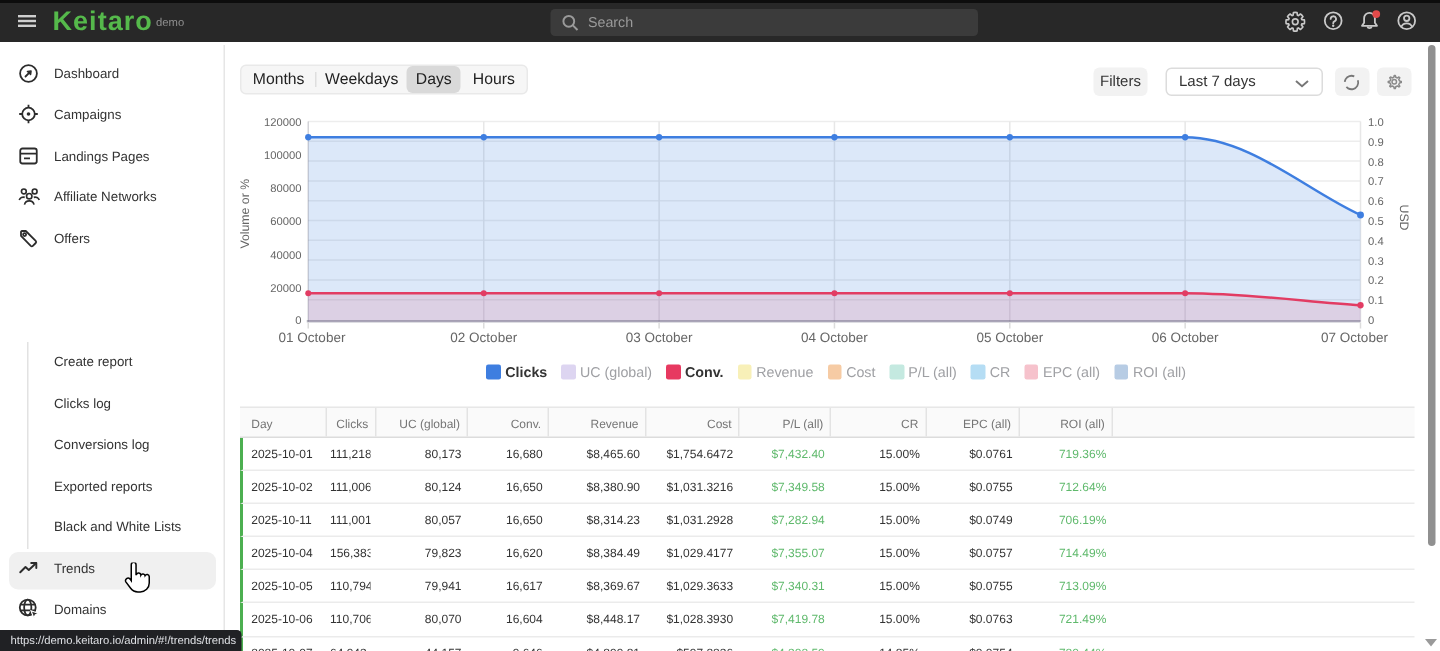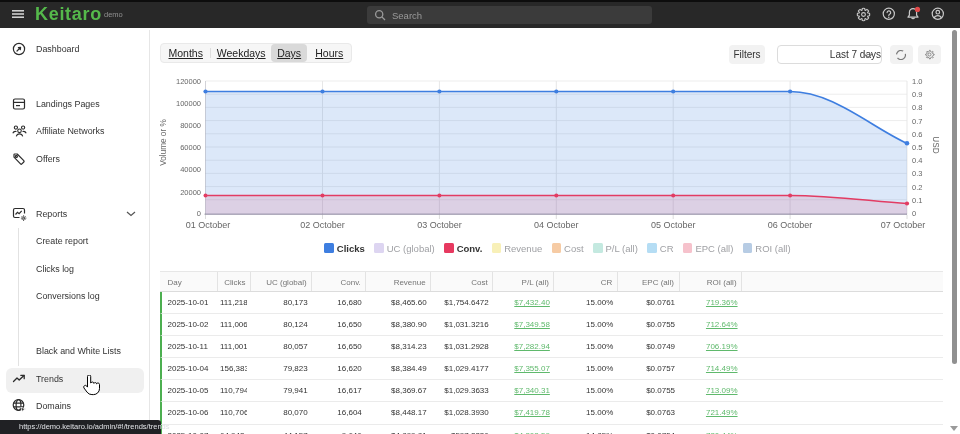--- a/index.html
+++ b/index.html
@@ -23,34 +23,34 @@
   background:#fff; border-right:1px solid #e6e6e6; }
 .mi { position:absolute; left:0; width:150px; height:27px; }
 .mi .txt { position:absolute; left:36px; top:50%; transform:translateY(-50%);
   font-size:8.9px; color:#333; white-space:nowrap; }
 .mi svg { position:absolute; left:12px; top:50%; transform:translateY(-50%); }
 #subline { position:absolute; left:18px; top:198px; width:1px; height:138px; background:#e2e2e2; }
 #trhl { position:absolute; left:6px; top:338px; width:138px; height:25px;
   background:#f0f0f0; border-radius:6px; }
 #status { position:absolute; left:0; top:420px; width:161px; height:14px;
   background:#202124; color:#dfe1e5; font-size:7.5px; line-height:14px;
-  padding-left:19px; border-top-right-radius:3px; white-space:nowrap; z-index:30; }
+  padding-left:7px; border-top-right-radius:3px; white-space:nowrap; z-index:30; }
 
 
 #tabs { position:absolute; left:160px; top:43px; width:192px; height:20px;
   background:#f6f6f6; border:1px solid #e9e9e9; border-radius:4px;
   display:flex; overflow:hidden; }
-#tabs .tab { font-size:10.5px; color:#222; line-height:18px; text-align:center;text-decoration:underline; }
+#tabs .tab { font-size:10.5px; color:#222; line-height:18px; text-align:center; }
 #tabs .sep { width:1px; background:#dedede; margin:4px 0; }
 #tabs .sel { background:#d9d9d9; border-radius:4px; }
 .btn { position:absolute; background:#f2f2f2; border-radius:4px; font-size:10px;
   color:#333; text-align:center; }
 #dd { position:absolute; left:777px; top:45px; width:105px; height:19px;
   background:#fff; border:1px solid #dcdcdc; border-radius:4px;
-  font-size:10px; color:#333; line-height:17px; padding-left:25px;text-align:right; }
+  font-size:10px; color:#333; line-height:17px; padding-left:8px; }
 
 
 #legend { position:absolute; left:164px; top:242px; width:787px; height:12px;
   display:flex; justify-content:center; align-items:center; }
 #legend .it { display:flex; align-items:center; margin:0 4.7px; }
 #legend .sw { width:9.5px; height:9.5px; border-radius:1.5px; margin-right:3px; }
 #legend .lb { font-size:9.5px; color:#9fa0a4; white-space:nowrap; }
 #legend .on { color:#333; font-weight:bold; }
 
 
@@ -70,21 +70,21 @@
 .c1in { width:26.5px; overflow:hidden; white-space:nowrap; }
 .c2 { width:61.4px; }
 .c3 { width:54.1px; }
 .c4 { width:64.9px; }
 .c5 { width:62.1px; }
 .c6 { width:61.1px; }
 .c7 { width:63.4px; }
 .c8 { width:61.8px; }
 .c9 { width:62.5px; }
 .fill { flex:1; border-right:none; }
-.grn { color:#5fb96c;text-decoration:underline; }
+.grn { color:#5fb96c; }
 
 
 #sbthumb { position:absolute; left:952px; top:30px; width:5px; height:334px;
   background:#909090; border-radius:3px; }
 </style>
 </head>
 <body>
 <div id="app">
 
   <div id="topbar">
@@ -125,20 +125,28 @@
   </div>
 
   <div id="sidebar">
     <div class="mi" style="top:5px">
       <svg width="14" height="14" fill="none" stroke="#2c2c2c" stroke-width="1.2">
         <circle cx="7" cy="7" r="5.6"></circle>
         <path d="M5,9 L8.6,5.4 M8.6,5.4 l-2.2,0.3 M8.6,5.4 l-0.3,2.2" stroke-linecap="round"></path>
       </svg>
       <span class="txt">Dashboard</span>
     </div>
+    <div class="mi" style="top:32.5px">
+      <svg width="14" height="14" fill="none" stroke="#2c2c2c" stroke-width="1.2">
+        <circle cx="7" cy="7" r="4.2"></circle>
+        <circle cx="7" cy="7" r="1.2" fill="#2c2c2c" stroke="none"></circle>
+        <path d="M7,0.8 v2.2 M7,11 v2.2 M0.8,7 h2.2 M11,7 h2.2"></path>
+      </svg>
+      <span class="txt">Campaigns</span>
+    </div>
     <div class="mi" style="top:60px">
       <svg width="14" height="14" fill="none" stroke="#2c2c2c" stroke-width="1.2">
         <rect x="1.5" y="2" width="11" height="10" rx="1.5"></rect>
         <line x1="1.5" y1="5.4" x2="12.5" y2="5.4"></line>
         <line x1="4" y1="8.6" x2="8" y2="8.6"></line>
       </svg>
       <span class="txt">Landings Pages</span>
     </div>
     <div class="mi" style="top:115px">
       <svg width="14" height="14" fill="none" stroke="#2c2c2c" stroke-width="1.2">
@@ -149,42 +157,31 @@
     </div>
     <div class="mi" style="top:87.5px">
       <svg width="15" height="14" fill="none" stroke="#2c2c2c" stroke-width="1.1">
         <circle cx="3.9" cy="3.6" r="1.6"></circle>
         <circle cx="11.1" cy="3.6" r="1.6"></circle>
         <circle cx="7.5" cy="6.8" r="1.8"></circle>
         <path d="M0.8,9.3 a3,3 0 0 1 3.7,-1.7 M14.2,9.3 a3,3 0 0 0 -3.7,-1.7 M4.3,12.4 a3.3,3.3 0 0 1 6.4,0"></path>
       </svg>
       <span class="txt">Affiliate Networks</span>
     </div>
-    <div class="mi" style="top:170px">
-      <svg width="16" height="15" fill="none" stroke="#2c2c2c" stroke-width="1.2">
-        <path d="M12.5,7 L12.5,3.5 a1.5,1.5 0 0 0 -1.5,-1.5 L3,2 a1.5,1.5 0 0 0 -1.5,1.5 L1.5,9.5 a1.5,1.5 0 0 0 1.5,1.5 L7.5,11"></path>
-        <path d="M3.5,8 l2,-2.2 l1.6,1.3 l2.6,-2.8"></path>
-        <g stroke-width="1">
-          <circle cx="11.6" cy="11.6" r="1"></circle>
-          <path d="M11.6,8.9 v1 M11.6,13.3 v1 M8.9,11.6 h1 M13.3,11.6 h1 M9.7,9.7 l0.7,0.7 M12.8,12.8 l0.7,0.7 M13.5,9.7 l-0.7,0.7 M10.4,12.8 l-0.7,0.7"></path>
-        </g>
-      </svg>
-      <span class="txt">Reports</span>
-      <svg class="abs" style="left:126px" width="10" height="6" fill="none" stroke="#555" stroke-width="1.2">
-        <path d="M1,1 l4,3.5 l4,-3.5"></path>
-      </svg>
-    </div>
     <div class="mi" style="top:197.5px">
         <span class="txt">Create report</span>
       </div>
     <div class="mi" style="top:225px">
         <span class="txt">Clicks log</span>
       </div>
     <div class="mi" style="top:252.5px">
         <span class="txt">Conversions log</span>
+      </div>
+    <div class="mi" style="top:280px">
+        <span class="txt">Exported reports</span>
       </div>
     <div class="mi" style="top:307.5px">
         <span class="txt">Black and White Lists</span>
       </div>
     <div id="subline"></div>
     <div id="trhl"></div>
     <div class="mi" style="top:335px">
       <svg width="14" height="12" fill="none" stroke="#2c2c2c" stroke-width="1.3">
         <path d="M1.5,8.5 L5,5 L7.2,7 L12,2.5" stroke-linecap="round" stroke-linejoin="round"></path>
         <path d="M8.8,2.3 L12.2,2.3 L12.2,5.7" stroke-linecap="round" stroke-linejoin="round"></path>

